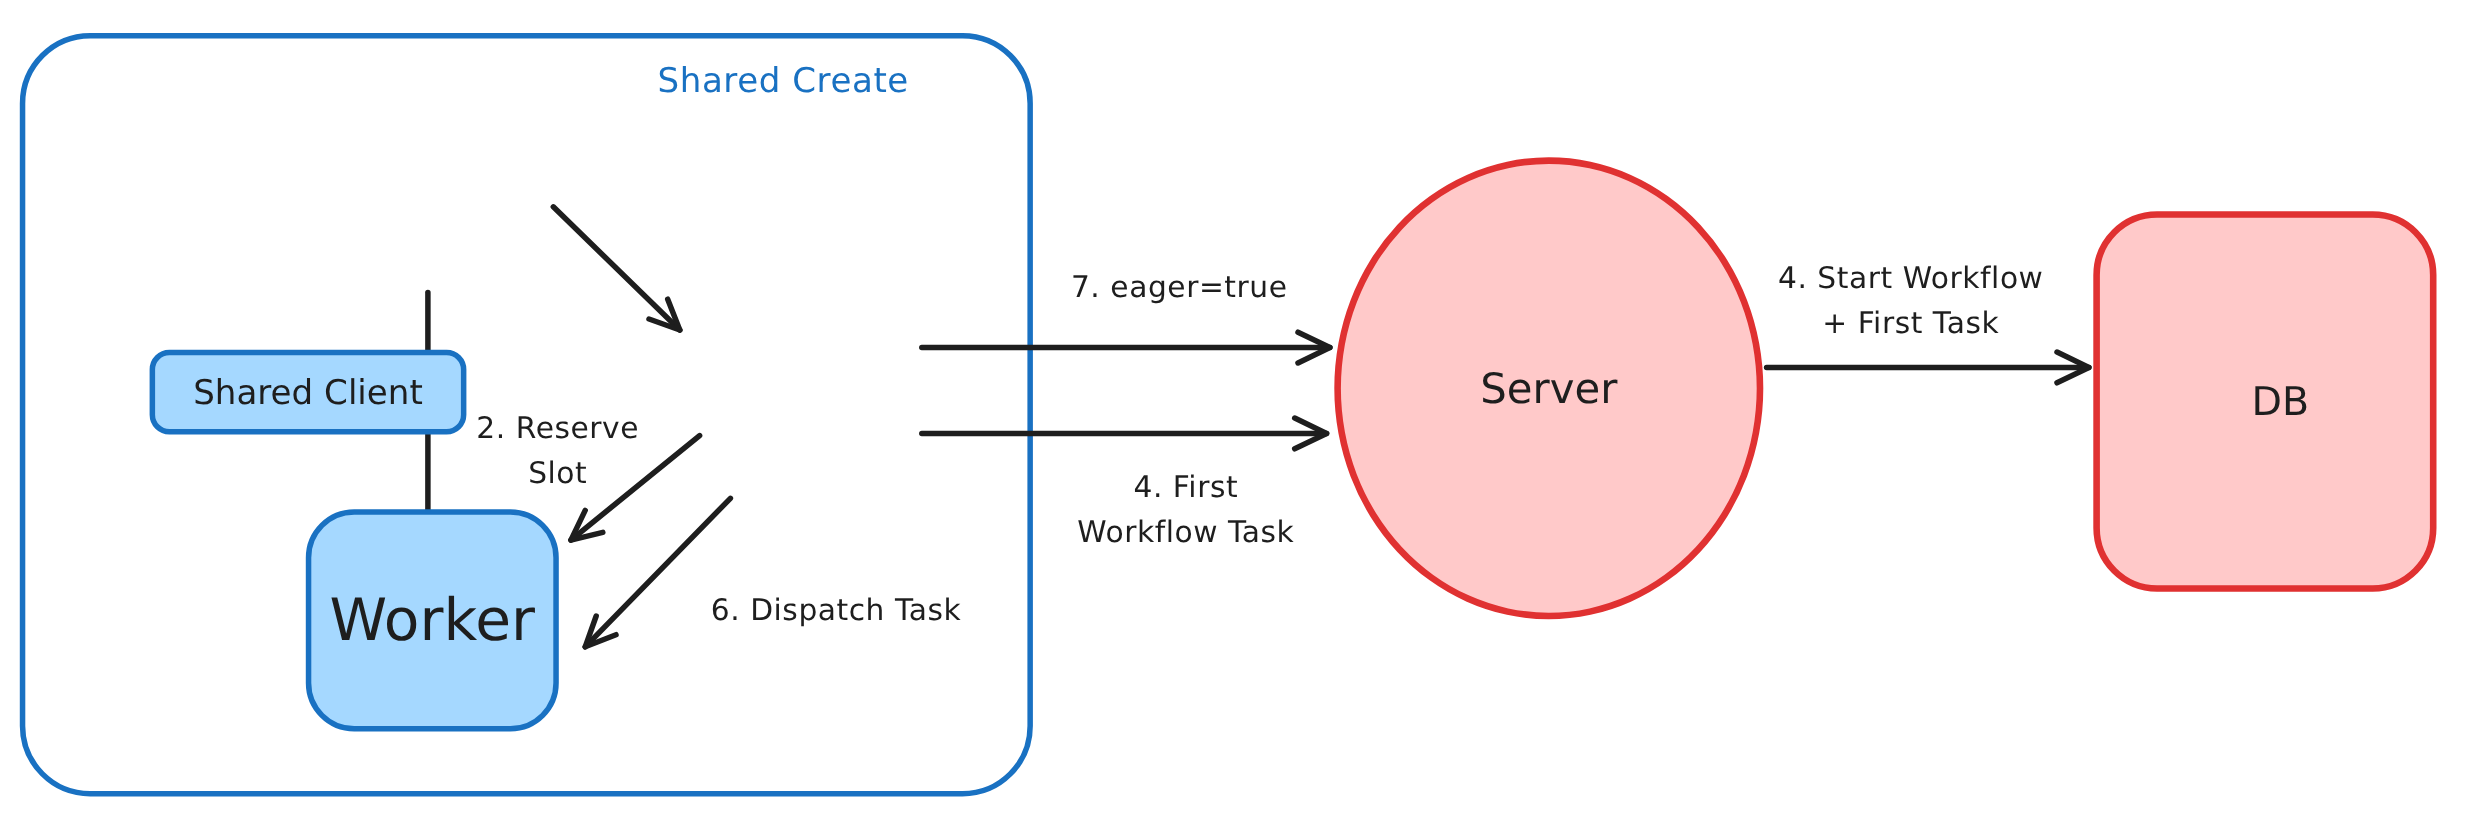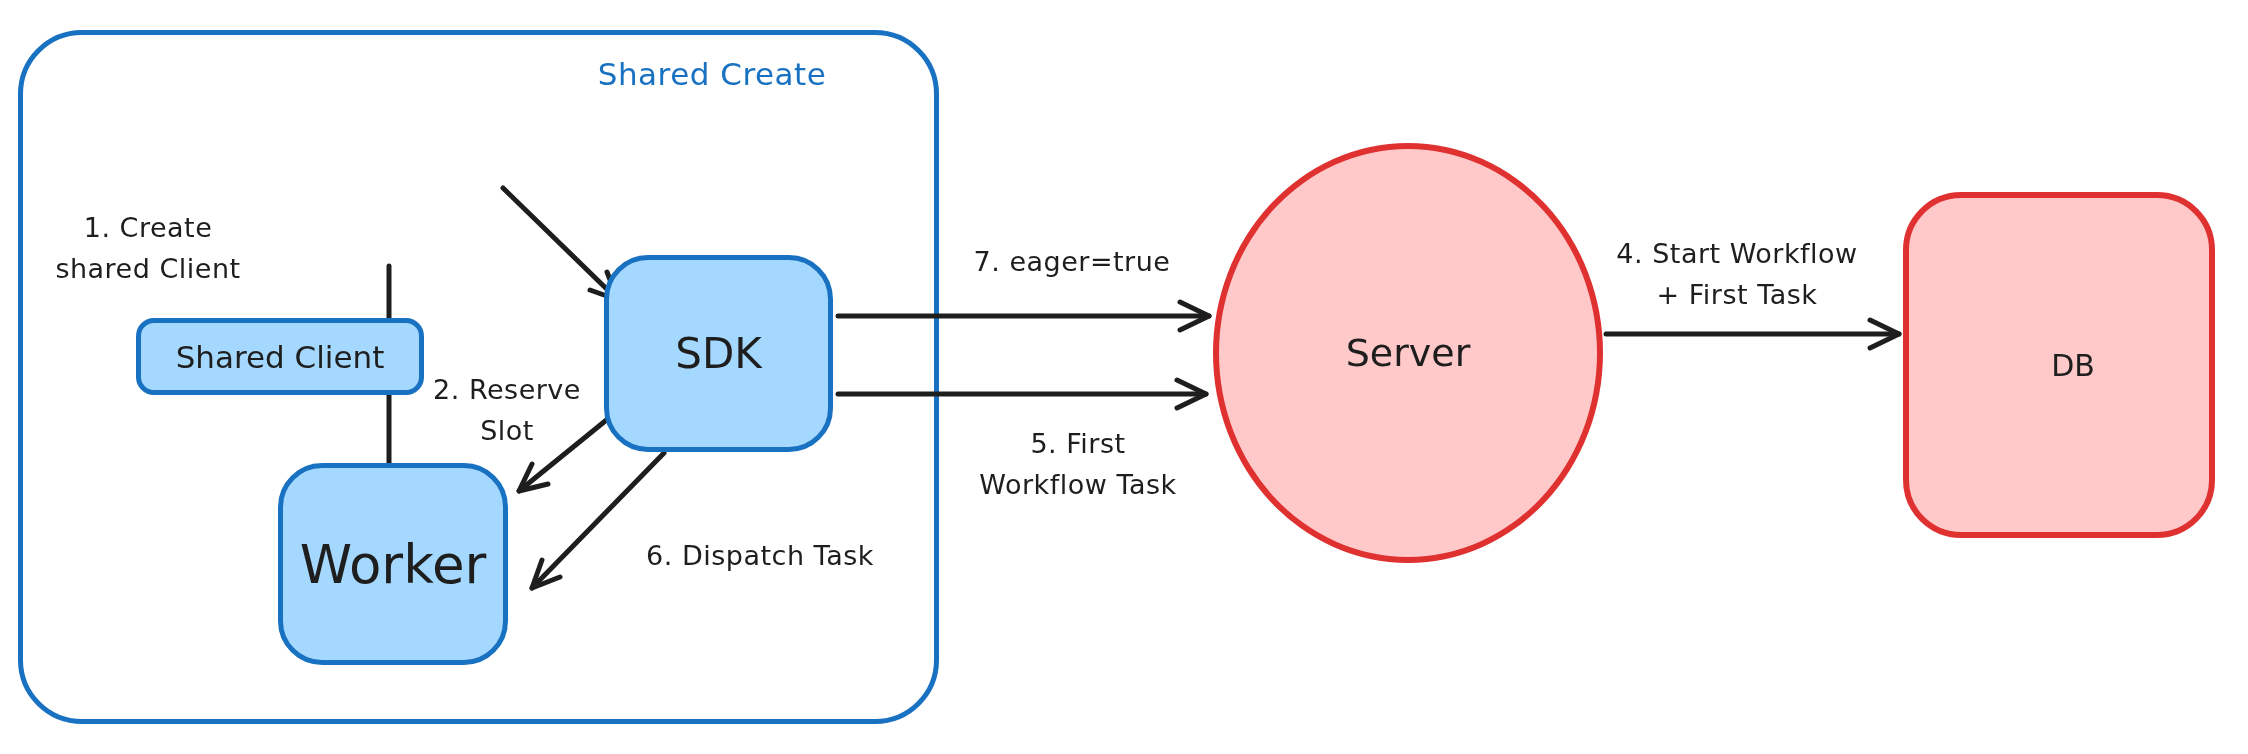--- a/index.html
+++ b/index.html
@@ -37,21 +37,21 @@
     background: transparent;
   }
   .node.blue { background: var(--blue-fill); border: 5px solid var(--blue-stroke); }
   .node.red  { background: var(--red-fill);  border: 6px solid var(--red-stroke); }
 
   .node-starter       { left: 266px;  top: 60px;  width: 231px; height: 206px; border-radius: 44px; font-size: 40px; }
   .node-shared-client { left: 136px;  top: 318px; width: 288px; height: 77px;  border-radius: 18px; font-size: 31px; }
   .node-worker        { left: 278px;  top: 463px; width: 230px; height: 202px; border-radius: 44px; font-size: 53px; }
   .node-sdk           { left: 604px;  top: 255px; width: 229px; height: 197px; border-radius: 44px; font-size: 42px; }
   .node-server        { left: 1213px; top: 143px; width: 390px; height: 420px; border-radius: 50%;  font-size: 38px; }
-  .node-db            { left: 1903px; top: 192px; width: 312px; height: 346px; border-radius: 58px; font-size: 30px; padding-left: 28px; }
+  .node-db            { left: 1903px; top: 192px; width: 312px; height: 346px; border-radius: 58px; font-size: 36px; padding-left: 28px; }
 
   .node-label { pointer-events: none; }
 
   
   .ann-shared-process       { left: 562px;  top: 54px;  width: 300px; color: var(--blue-stroke); font-size: 31px; }
   .ann-create-shared-client { left: 16px;   top: 207px; width: 264px; }
   .ann-request-eager-start  { left: 522px;  top: 150px; width: 340px; }
   .ann-reserve-slot         { left: 397px;  top: 369px; width: 220px; }
   .ann-eager-true           { left: 922px;  top: 241px; width: 300px; }
   .ann-first-workflow-task  { left: 928px;  top: 423px; width: 300px; }
@@ -106,44 +106,39 @@
 
 
   <div class="node blue node-shared-client">
     <span class="node-label">Shared Client</span>
   </div>
 
   <div class="node blue node-worker">
     <span class="node-label">Worker</span>
   </div>
 
-  <div class="node blue node-sdk">
-    <span class="node-label">SDK</span>
-  </div>
 
   <div class="node red node-server">
     <span class="node-label">Server</span>
   </div>
 
   <div class="node red node-db">
     <span class="node-label">DB</span>
   </div>
 
   <div class="annotation ann-shared-process">Shared Create</div>
 
-  <div class="annotation ann-create-shared-client">1. Create
-shared Client</div>
 
 
   <div class="annotation ann-reserve-slot">2. Reserve
 Slot</div>
 
   <div class="annotation ann-eager-true">7. eager=true</div>
 
-  <div class="annotation ann-first-workflow-task">5. First
+  <div class="annotation ann-first-workflow-task">4. First
 Workflow Task</div>
 
   <div class="annotation ann-dispatch-task">6. Dispatch Task</div>
 
   <div class="annotation ann-start-workflow">4. Start Workflow
 + First Task</div>
 
 </div>
 
 </body></html>

